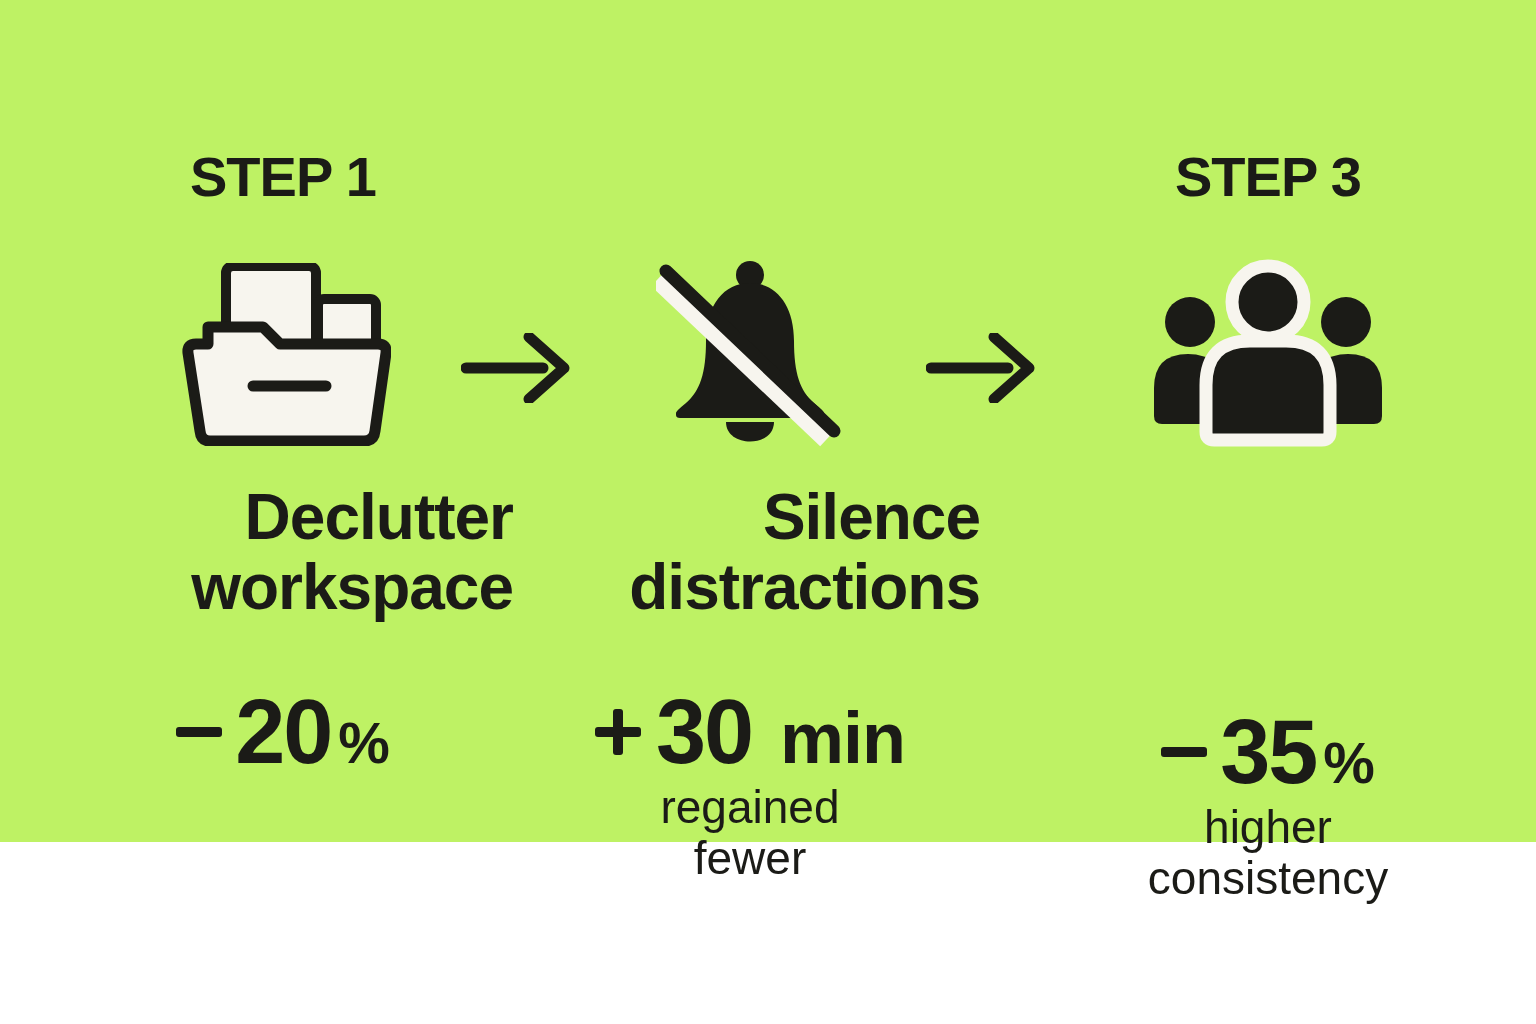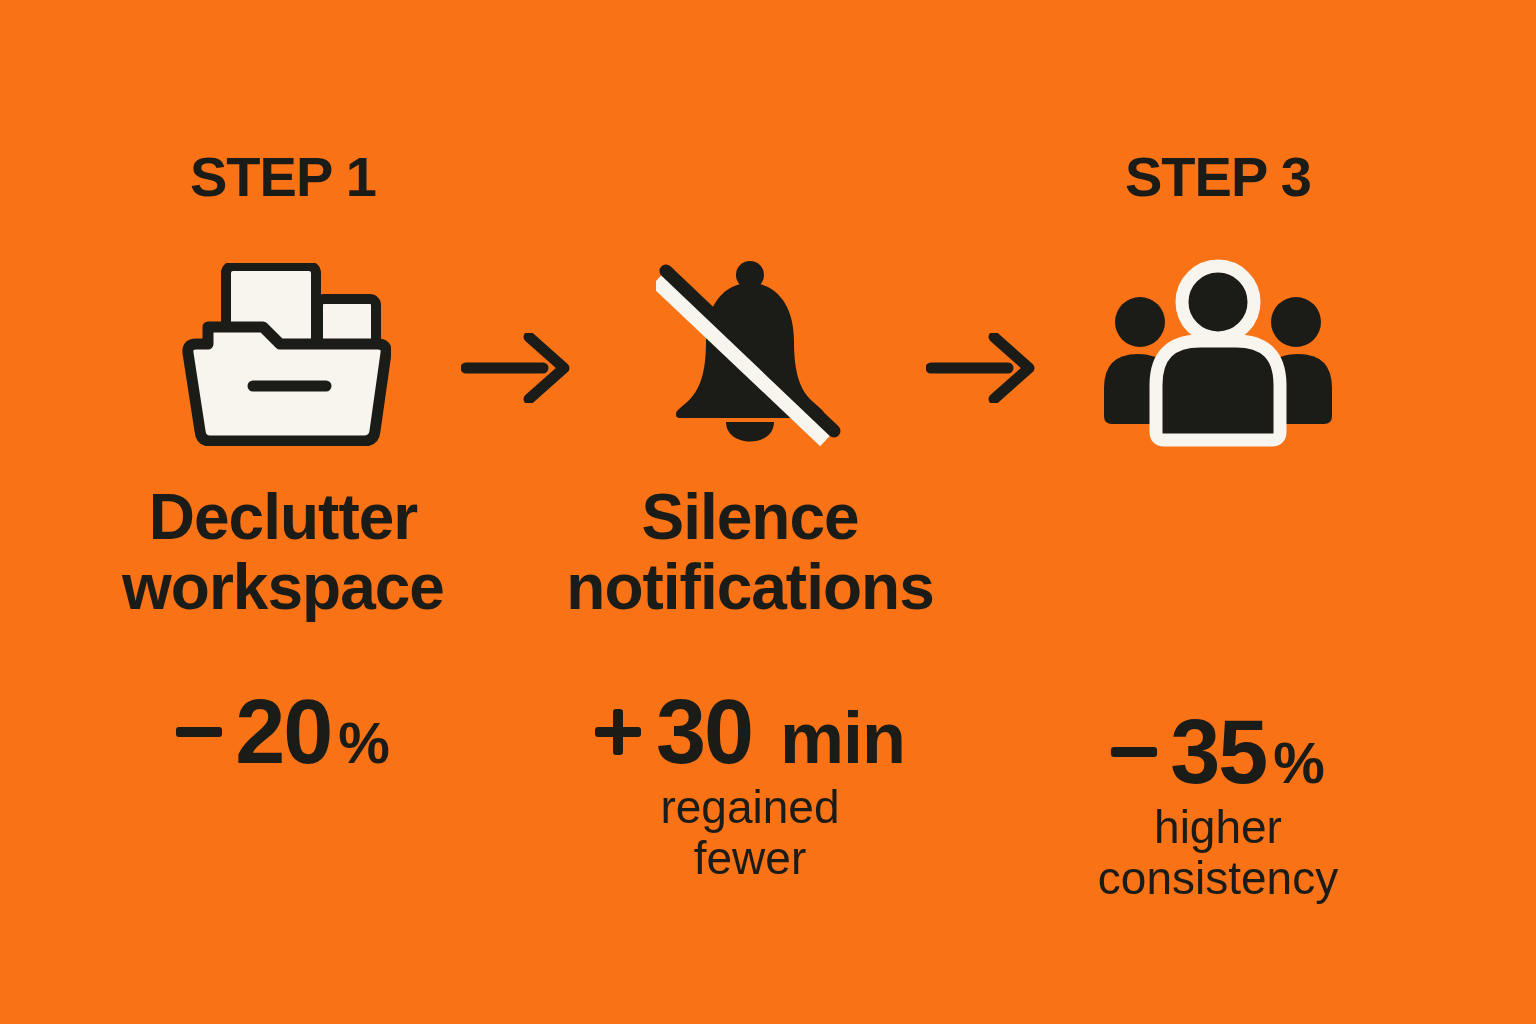--- a/index.html
+++ b/index.html
@@ -1,29 +1,29 @@
 <!DOCTYPE html>
 <html><head>
 <meta charset="utf-8">
 <style>
   html,body{margin:0;padding:0;}
   body{width:1536px;height:1024px;overflow:hidden;
        font-family:"Liberation Sans",sans-serif;}
-  .stage{position:relative;width:1536px;height:1024px;background:#f97316;color:#1b1b17;}
+  .stage{position:relative;width:1536px;height:842px;background:#bef264;color:#1b1b17;}
   .col{position:absolute;top:0;height:100%;width:460px;text-align:center;}
   .col-1{left:53px;}
   .col-2{left:520px;}
-  .col-3{left:988px;}
+  .col-3{left:1038px;}
   .step-label{position:absolute;top:149px;left:0;width:100%;
               font-weight:700;font-size:56px;line-height:56px;letter-spacing:-1px;}
   .icon-wrap{position:absolute;top:252px;left:0;width:100%;height:205px;
              display:flex;align-items:center;justify-content:center;}
   .title{position:absolute;top:482px;left:0;width:100%;
          font-weight:700;font-size:64px;line-height:70px;letter-spacing:-1px;
-         white-space:pre-line;}
+         white-space:pre-line;text-align:right;}
   .metric{position:absolute;top:687px;left:0;width:100%;
           font-weight:700;font-size:90px;line-height:90px;letter-spacing:-2px;white-space:nowrap;}
   .col-3 .metric{top:707px;}
   .caption{position:absolute;top:782px;left:0;width:100%;
            font-weight:400;font-size:46px;line-height:51px;letter-spacing:0;
            white-space:pre-line;}
   .col-3 .caption{top:802px;}
   .sign-minus{display:inline-block;width:46px;height:10px;background:#1b1b17;
               border-radius:3px;vertical-align:26px;margin-right:13px;}
   .sign-plus{display:inline-block;position:relative;width:46px;height:46px;
@@ -72,21 +72,21 @@
         <circle cx="94" cy="20" r="14" fill="#1b1b17"></circle>
         <path d="M94,28 C68,28 50,50 50,86 C50,118 44,136 30,148 Q20,156 20,158 L20,160
                  Q20,163 24,163 L164,163 Q168,163 168,160 L168,158 Q168,156 158,148
                  C144,136 138,118 138,86 C138,50 120,28 94,28 Z" fill="#1b1b17"></path>
         <path d="M70,167 C70,193 118,193 118,167 Z" fill="#1b1b17"></path>
         <line x1="1" y1="25" x2="170" y2="185" stroke="#f7f5ee" stroke-width="17"></line>
         <line x1="10" y1="16" x2="178" y2="176" stroke="#1b1b17" stroke-width="13" stroke-linecap="round"></line>
       </svg>
     </div>
     <div class="title">Silence
-notifications</div>
+distractions</div>
     <div class="metric"><span class="sign-plus"></span><span>30</span><span class="unit-min">min</span></div>
     <div class="caption">regained
 fewer</div>
   </div>
 
   <div class="arrow arrow-2">
     <svg width="110" height="70" viewBox="0 0 110 70">
       <path d="M5,35 L82,35 M68,4 L103,35 L68,66" fill="none" stroke="#1b1b17" stroke-width="11" stroke-linecap="round" stroke-linejoin="round"></path>
     </svg>
   </div>

